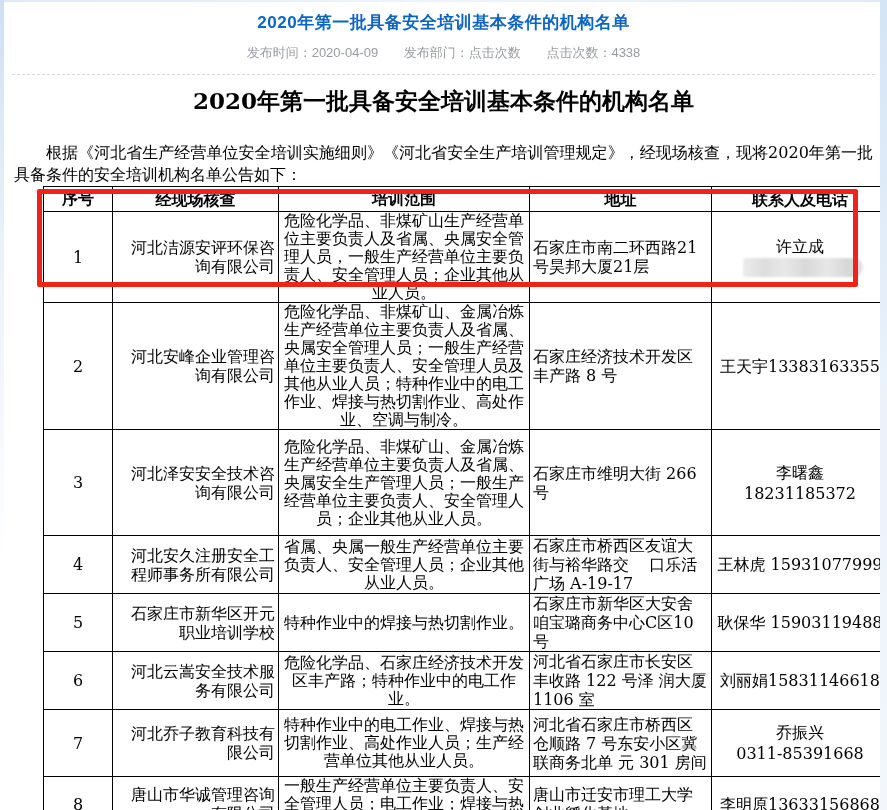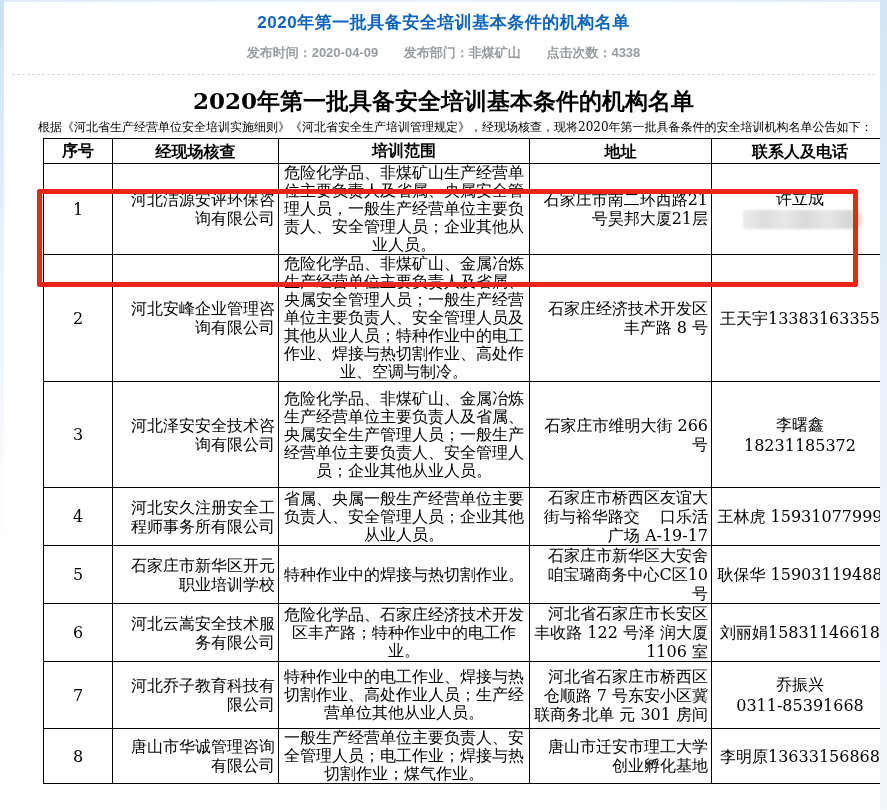--- a/index.html
+++ b/index.html
@@ -36,35 +36,35 @@
   .meta {
     margin-top: 11px;
     padding-bottom: 13px;
     text-align: center;
     font-size: 13px;
     line-height: 17px;
     color: #979ca1;
     border-bottom: 1px dashed #d9d9d9;
     margin-left: 12px; margin-right: 12px;
   }
-  .meta .pair { margin: 0 11px; font-weight: bold; }
+  .meta .pair { margin: 0 11px; }
 
   .doc-heading {
     margin: 11px 0 0 0;
     text-align: center;
     font-family: "DejaVu Serif", "Liberation Serif", serif;
     font-size: 23px;
     line-height: 30px;
     font-weight: bold;
     color: #000;
   }
   .intro {
-    margin: 0 14px 0 14px;
+    margin: 26px 14px 0 14px;
     font-family: "DejaVu Serif", "Liberation Serif", serif;
-    font-size: 12px;
+    font-size: 16px;
     line-height: 22px;
     color: #000;
     text-indent: 2em;
     text-align: justify;
   }
 
   table.inst {
     margin-left: 43px;
     border-collapse: collapse;
     table-layout: fixed;
@@ -81,21 +81,21 @@
   }
   table.inst th {
     font-weight: bold;
     height: 24px;
     font-size: 16px;
     text-align: center;
   }
   .col-index   { width: 62px;  text-align: center; }
   .col-name    { width: 159px; text-align: right; line-height: 19px; }
   .col-scope   { width: 244px; text-align: center; line-height: 18px; white-space: pre-wrap; padding: 0 4px; }
-  .col-address { width: 175px; text-align: right; line-height: 19px; white-space: pre-wrap; }
+  .col-address { width: 175px; text-align: left; line-height: 19px; white-space: pre-wrap; }
   .col-contact { width: 170px; text-align: center; line-height: 21px; white-space: pre-wrap; }
 
   tbody tr:nth-child(1) { height: 90px; }
   tbody tr:nth-child(2) { height: 125px; }
   tbody tr:nth-child(3) { height: 106px; }
   tbody tr:nth-child(4) { height: 55px; }
   tbody tr:nth-child(5) { height: 57px; }
   tbody tr:nth-child(6) { height: 58px; }
   tbody tr:nth-child(7) { height: 67px; }
   tbody tr:nth-child(8) { height: 53px; }
@@ -125,21 +125,21 @@
 <body>
 
 <div class="edge-top"></div>
 <div class="edge-left"></div>
 <div class="edge-right"></div>
 
 <div class="top-title">2020年第一批具备安全培训基本条件的机构名单</div>
 
 <div class="meta">
   <span class="pair"><span>发布时间：</span><span>2020-04-09</span></span>
-  <span class="pair"><span>发布部门：</span><span>非煤矿山</span></span>
+  <span class="pair"><span>发布部门：</span><span>点击次数</span></span>
   <span class="pair"><span>点击次数：</span><span>4338</span></span>
 </div>
 
 <div class="doc-heading">2020年第一批具备安全培训基本条件的机构名单</div>
 
 <p class="intro">根据《河北省生产经营单位安全培训实施细则》《河北省安全生产培训管理规定》，经现场核查，现将2020年第一批具备条件的安全培训机构名单公告如下：</p>
 
 <table class="inst">
   <thead>
     <tr id="head-row">

